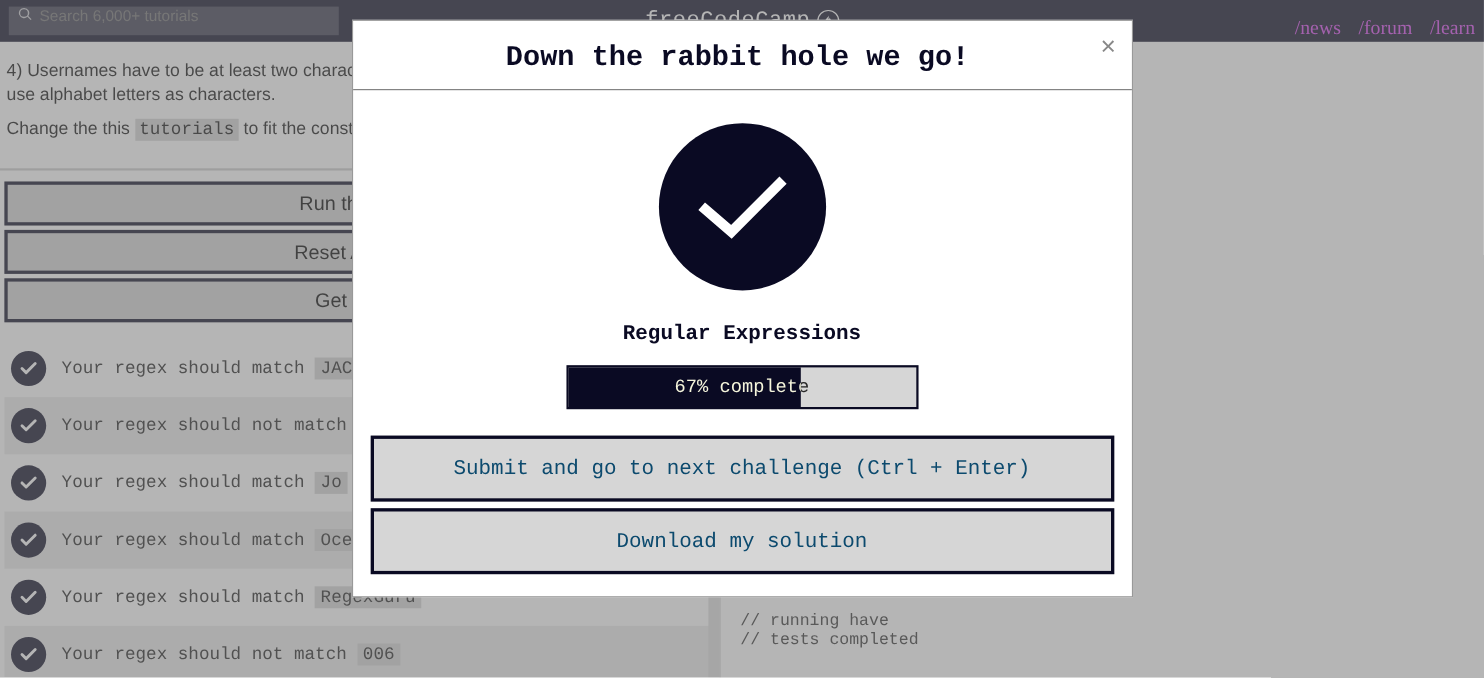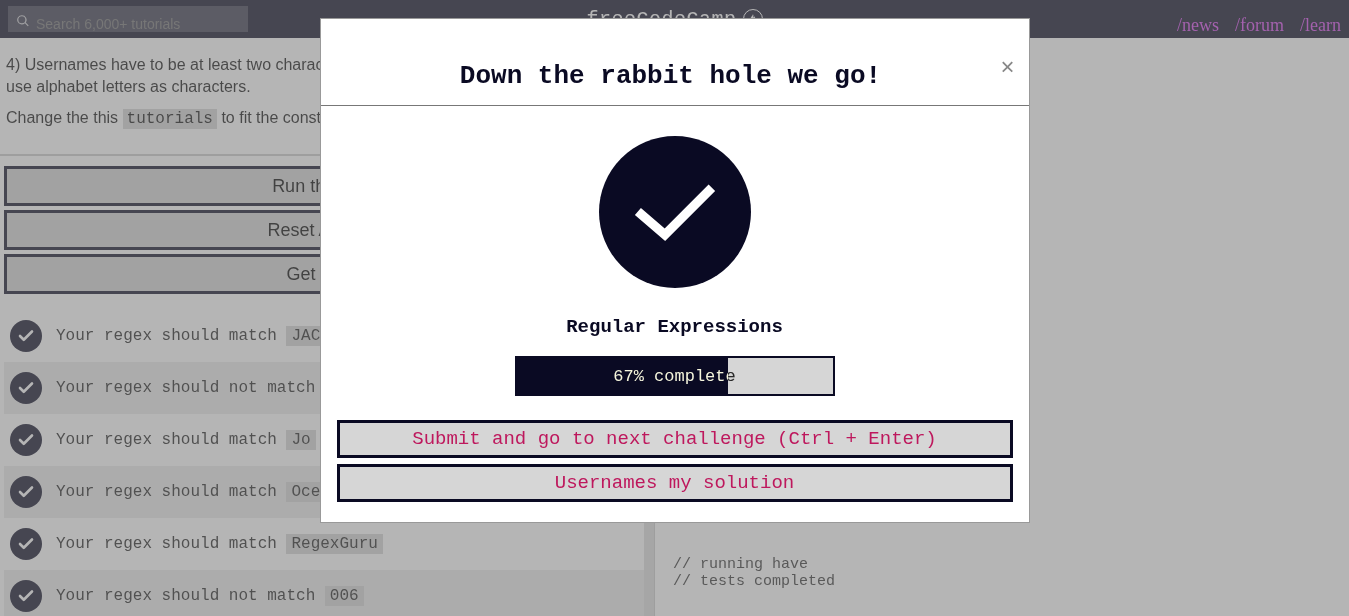--- a/index.html
+++ b/index.html
@@ -11,25 +11,25 @@
     height: 38px;
     background: #0a0a23;
     display: flex;
     align-items: center;
     color: #fff;
     padding: 0 8px;
     position: relative;
     z-index: 1;
   }
   .search-wrap {
-    display: flex; align-items: flex-end;
+    display: flex; align-items: flex-start;
     background: #3b3b4f;
     height: 26px;
     padding: 0 8px;
-    width: 240px;
+    width: 300px;
   }
   .search-wrap svg { width: 14px; height:14px; fill:#d0d0d5; margin-right:6px; }
   .search-wrap input {
     background: transparent; border:0; outline:0; color:#d0d0d5; font-size:14px; width:100%;
   }
   .brand {
     position:absolute; left:50%; transform:translateX(-50%);
     font-family: 'Courier New', monospace; font-size:20px; letter-spacing:0.5px;
     display:flex; align-items:center; gap:6px; color:#fff;
   }
@@ -90,21 +90,21 @@
     position:absolute; inset:0; background:rgba(120,120,120,0.55);
     z-index:10;
   }
   .modal {
     position:absolute; left:50%; transform:translateX(-50%);
     top:18px; width:710px; background:#fff; z-index:20;
     border:1px solid #999;
     display:flex; flex-direction:column;
   }
   .modal-header {
-    padding:18px 28px 14px 20px; border-bottom:1px solid #777; text-align:center; position:relative;margin-top:24px;
+    padding:18px 28px 14px 20px; border-bottom:1px solid #777; text-align:center; position:relative;
   }
   .modal-header h1 { font-family:'Courier New',monospace; font-weight:bold; font-size:26px; color:#0a0a23; }
   .modal-close {
     position:absolute; right:14px; top:10px; font-size:24px; color:#888; cursor:pointer;
     background:none; border:0;
   }
   .modal-body {
     padding: 30px 20px 18px 20px; text-align:center;
   }
   .bigcheck {
@@ -121,23 +121,23 @@
   }
   .progress-inner {
     height:100%; background:#0a0a23; width:67%;
   }
   .progress-label {
     position:absolute; inset:0; display:flex; align-items:center; justify-content:center;
     font-family:'Courier New',monospace; font-size:17px; color:#fff; mix-blend-mode:difference;text-align:center;
   }
   .modal-actions { padding: 0 16px 14px 16px; }
   .modal-actions button {
-    display:block; width:100%; height:38px; margin:6px 0;
+    display:block; width:100%; height:60px; margin:6px 0;
     background:#d6d6d6; border:3px solid #0a0a23;
-    font-family:'Courier New',monospace; font-size:19px; color:#be185d; cursor:pointer;
+    font-family:'Courier New',monospace; font-size:19px; color:#0c4a6e; cursor:pointer;
   }
 
   .scrollbar-fake {
     position:absolute; right:0; top:328px; width:10px; height:280px; background:#ddd;
   }
   .scrollbar-thumb {
     position:absolute; right:0; top:328px; width:10px; height:140px; background:#999;
   }
 </style>
 </head>
@@ -260,15 +260,15 @@
         </svg>
     </div>
     <div class="modal-subtitle">Regular Expressions</div>
     <div class="progress-outer">
       <div class="progress-inner"></div>
       <div class="progress-label">67% complete</div>
     </div>
   </div>
   <div class="modal-actions">
     <button>Submit and go to next challenge (Ctrl + Enter)</button>
-    <button>Usernames my solution</button>
+    <button>Download my solution</button>
   </div>
 </div>
 
 </body></html>

